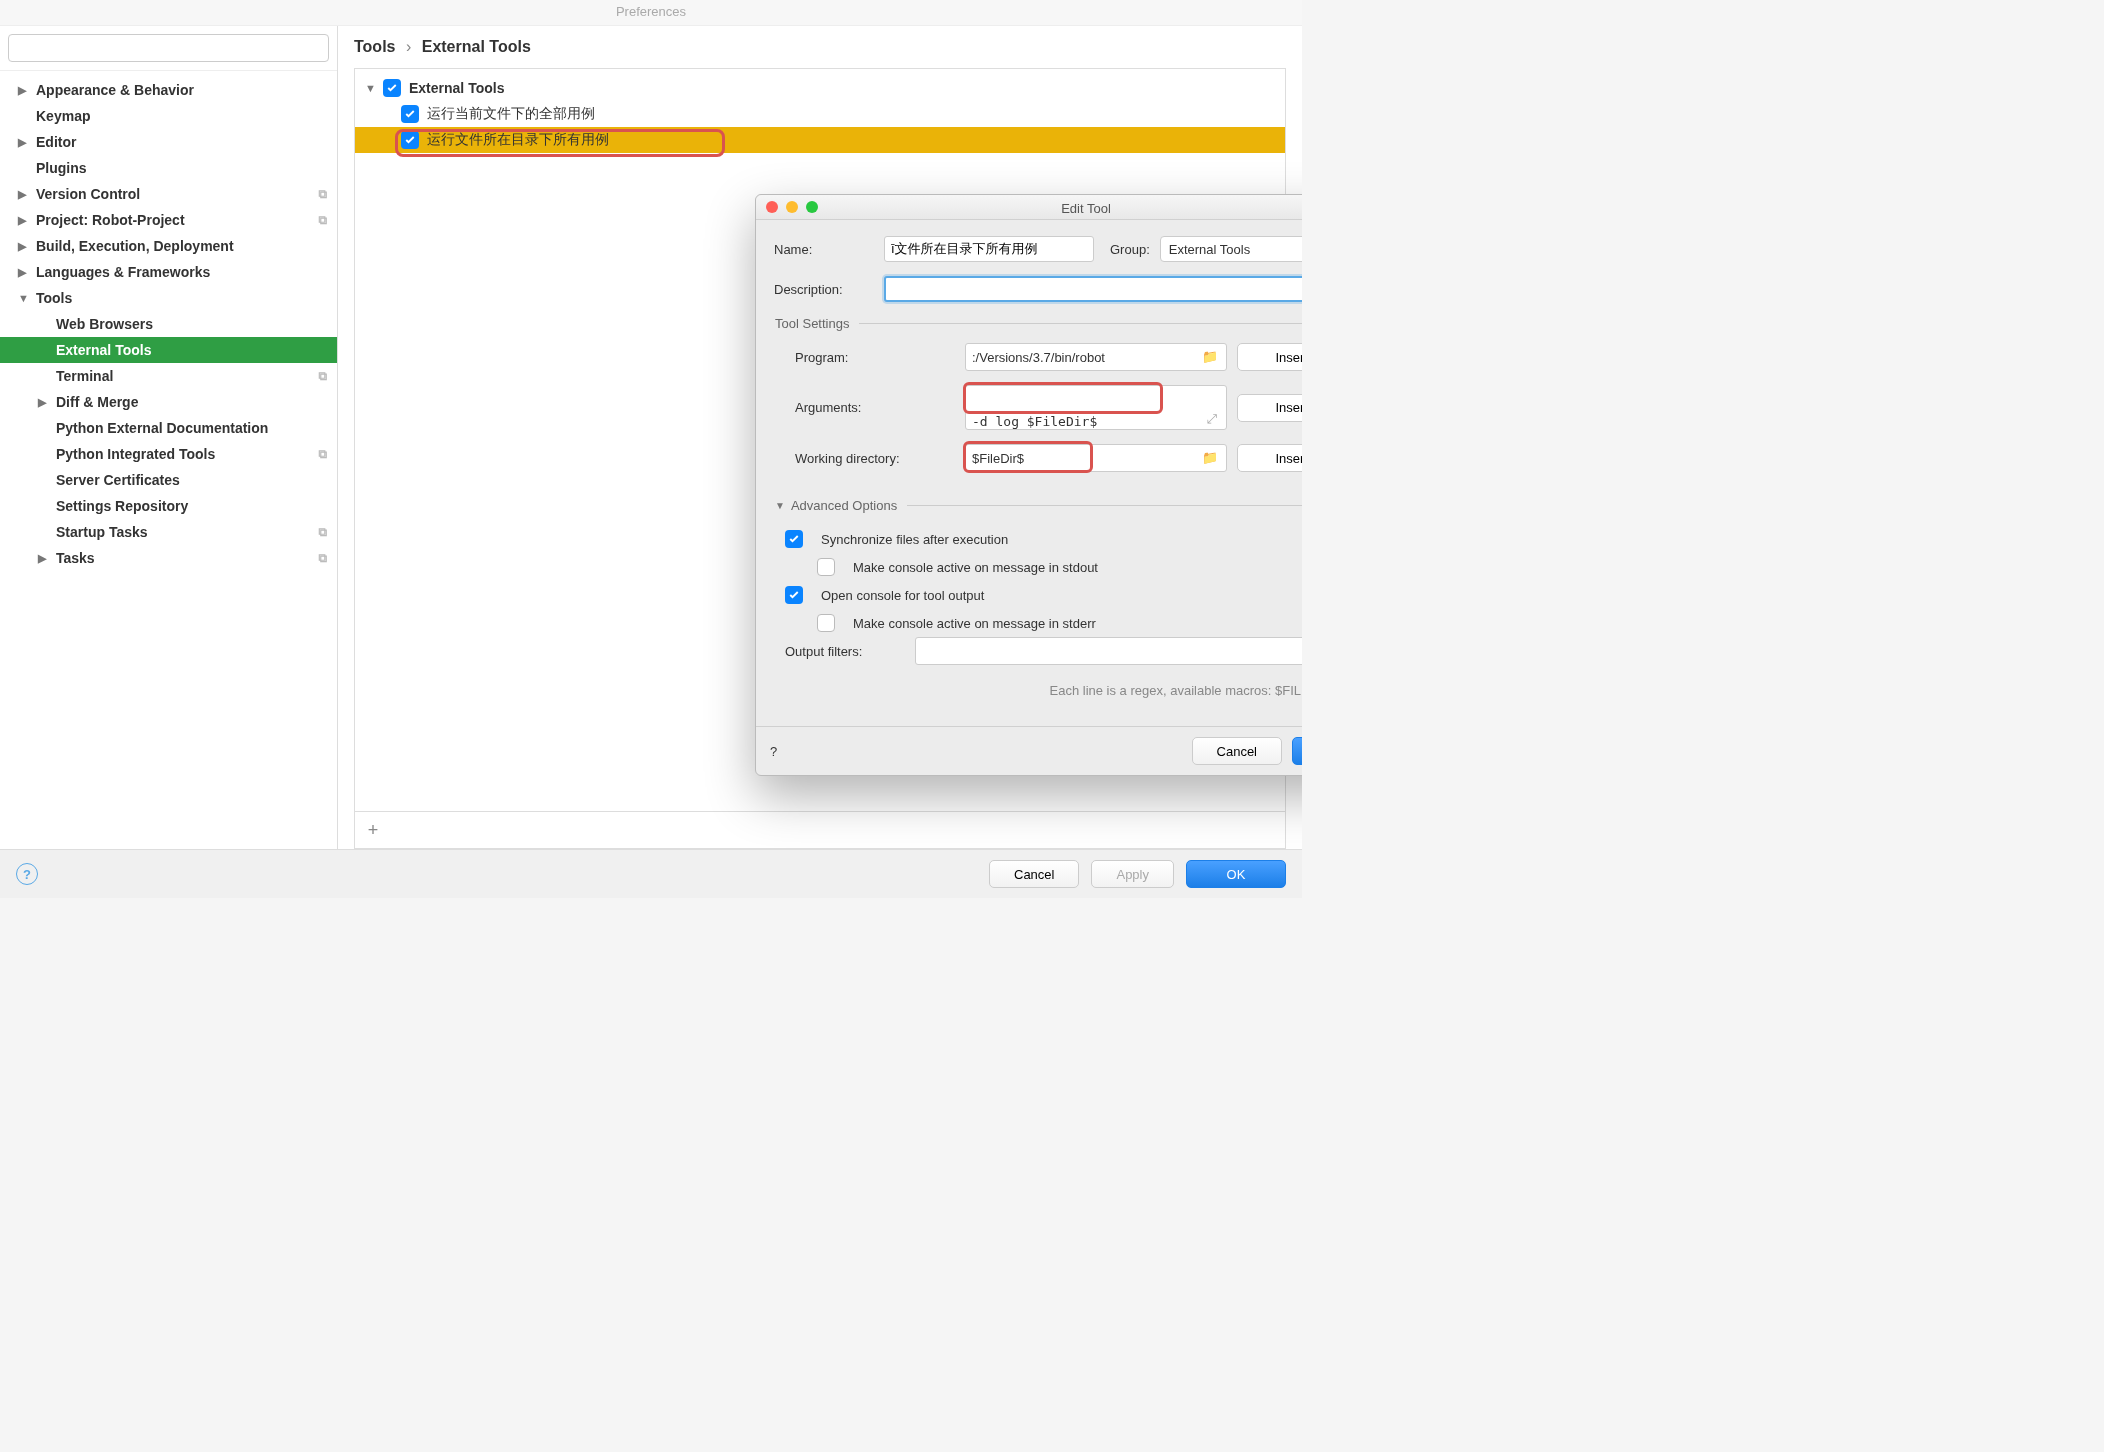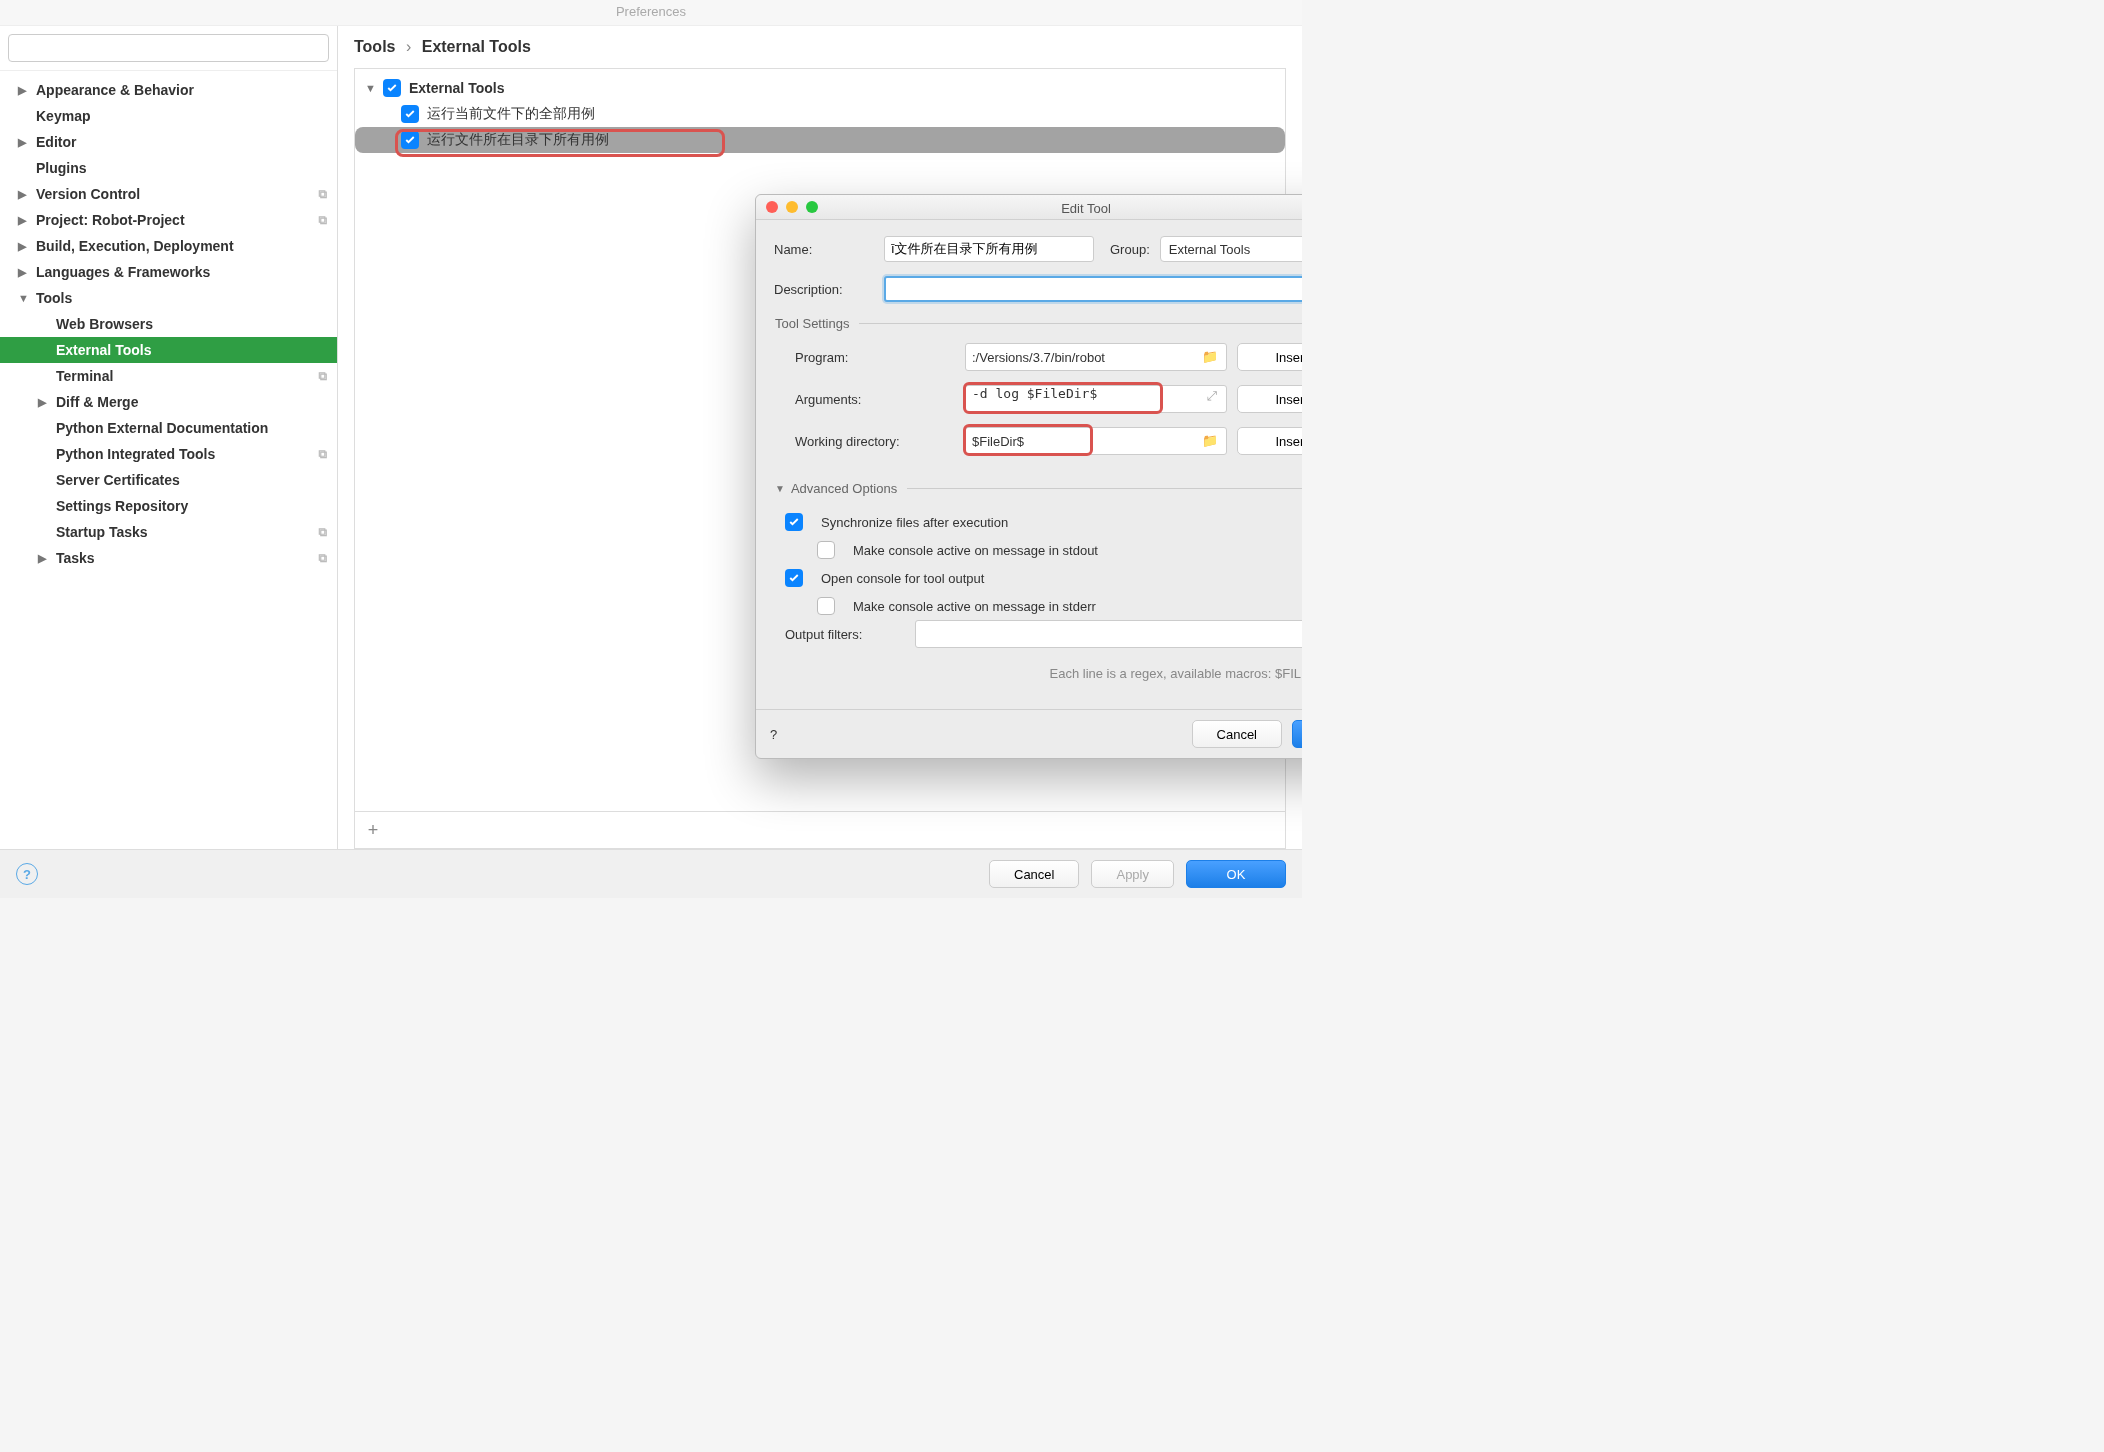--- a/index.html
+++ b/index.html
@@ -118,21 +118,21 @@
   flex: 1;
   padding: 6px 0;
 }
 .trow {
   display: flex;
   align-items: center;
   padding: 4px 10px;
   font-size: 14px;
   font-weight: 600;
 }
-.trow.sel { background: #a3a3a3; border-radius: 8px; }
+.trow.sel { background: #eab308; }
 .trow .tri { width: 14px; color: #777; font-size: 11px; margin-right: 4px; }
 .trow.indent1 { padding-left: 46px; font-weight: 500; }
 .cbx {
   width: 18px; height: 18px;
   border-radius: 4px;
   background: #0a84ff;
   display: inline-flex;
   align-items: center;
   justify-content: center;
   margin-right: 8px;
@@ -484,21 +484,21 @@
               <label>Program:</label>
               <div style="flex:1; display:flex; align-items:center; border:1px solid #ccc; border-radius:3px; background:#fff; height:28px; padding:0 4px 0 6px;">
                 <span style="flex:1; overflow:hidden; white-space:nowrap">:/Versions/3.7/bin/robot</span>
                 <span class="folder-icon">📁</span>
               </div>
               <button class="macro-btn">Insert Macro...</button>
             </div>
 
             <div class="row wide" style="padding-left:20px; position:relative">
               <label>Arguments:</label>
-              <div style="flex:1; display:flex; align-items:flex-start; border:1px solid #ccc; border-radius:3px; background:#fff; height:28px; padding:0 4px 0 6px; position:relative">
+              <div style="flex:1; display:flex; align-items:flex-end; border:1px solid #ccc; border-radius:3px; background:#fff; height:45px; padding:0 4px 0 6px; position:relative">
                 <span style="flex:1; font-family:monospace">-d log $FileDir$</span>
                 <span class="expand-icon">⤢</span>
                 <div class="hl-box" style="left:-3px; top:-4px; width:200px; height:32px;"></div>
               </div>
               <button class="macro-btn">Insert Macro...</button>
             </div>
 
             <div class="row wide" style="padding-left:20px; position:relative">
               <label>Working directory:</label>
               <div style="flex:1; display:flex; align-items:center; border:1px solid #ccc; border-radius:3px; background:#fff; height:28px; padding:0 4px 0 6px; position:relative">

